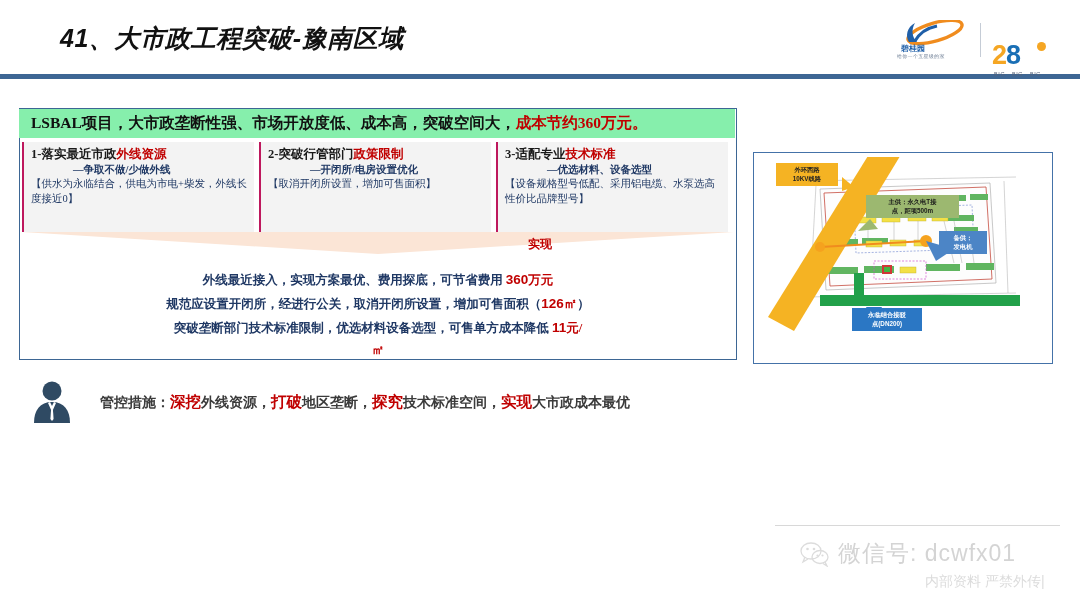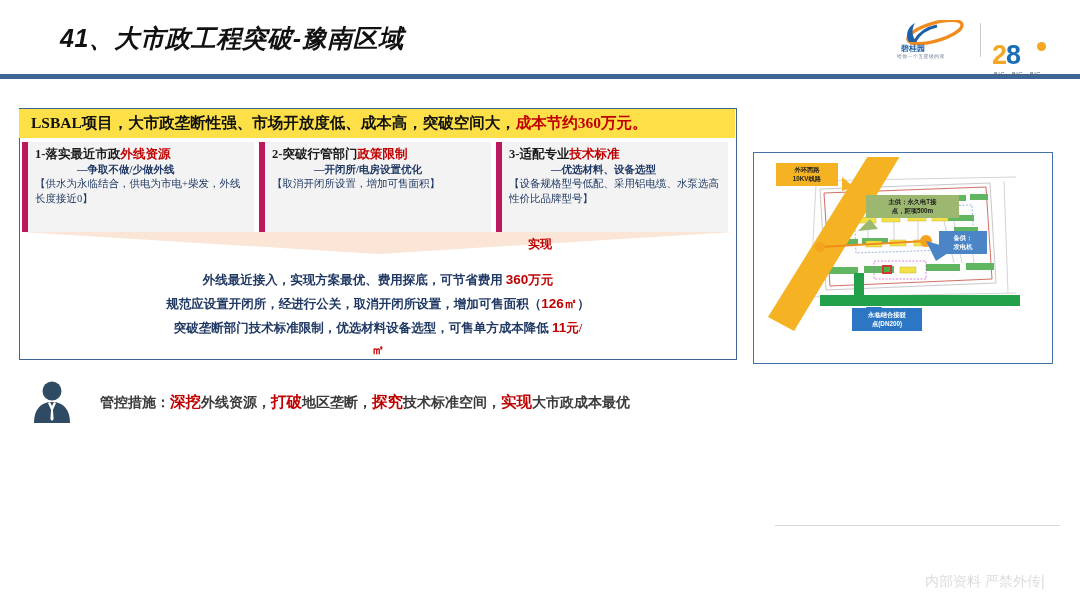--- a/index.html
+++ b/index.html
@@ -50,32 +50,32 @@
     font-family:"Liberation Sans",sans-serif;letter-spacing:.6px;white-space:nowrap;
   }
 
   
   .panel{
     position:absolute;left:19px;top:108px;width:718px;height:252px;
     border:1.5px solid #3d6694;background:#fff;box-sizing:border-box;
   }
   .banner{
     position:absolute;left:19px;top:109px;width:716px;height:29px;
-    background:#fde047;display:flex;align-items:center;
+    background:#86efac;display:flex;align-items:center;
     padding-left:12px;box-sizing:border-box;
     font-weight:bold;font-size:15.5px;color:#111;white-space:nowrap;
   }
   .banner .rednum{color:#c00000;}
 
   .cols{
     position:absolute;left:22px;top:142px;width:712px;height:90px;
     display:flex;gap:5px;
   }
   .col{
-    width:232px;background:#f3f3f3;border-left:6px solid #be185d;
+    width:232px;background:#f3f3f3;border-left:2px solid #be185d;
     box-sizing:border-box;padding:4px 6px 4px 7px;
   }
   .col .h{
     font-weight:bold;font-size:12.5px;color:#1a1a1a;line-height:1.3;
     white-space:nowrap;
   }
   .col .h .rd{color:#c00000;}
   .col .s{font-weight:bold;font-size:10.5px;color:#1f3864;line-height:1.45;margin-left:42px;}
   .col .b{font-size:10.5px;color:#1f3864;line-height:1.42;}
 
@@ -270,15 +270,28 @@
     <path d="M22 24 C10 24 4 32 4 45 L40 45 C40 32 34 24 22 24 Z" fill="#2f4a63"></path>
     <path d="M18 25 L22 34 L26 25 L24 24 L22 28 L20 24 Z" fill="#ffffff"></path>
     <path d="M21.2 30 L22.8 30 L23.6 41 L22 43 L20.4 41 Z" fill="#ffffff"></path>
   </svg>
 
   <div class="measure">
     <span>管控措施：</span><span class="rd">深挖</span><span>外线资源，</span><span class="rd">打破</span><span>地区垄断，</span><span class="rd">探究</span><span>技术标准空间，</span><span class="rd">实现</span><span>大市政成本最优</span>
   </div>
 
   <div class="watermark-line"></div>
+  <div class="wm">
+    <svg width="30" height="26" viewBox="0 0 30 26">
+      <ellipse cx="11" cy="10" rx="10" ry="8" fill="none" stroke="#dcdcdc" stroke-width="1.3"></ellipse>
+      <path d="M5 16 L3 21 L8 18" fill="none" stroke="#dcdcdc" stroke-width="1.3"></path>
+      <circle cx="7.5" cy="8" r="1.3" fill="#dcdcdc"></circle>
+      <circle cx="14" cy="8" r="1.3" fill="#dcdcdc"></circle>
+      <ellipse cx="20" cy="16" rx="8" ry="6.5" fill="none" stroke="#dcdcdc" stroke-width="1.3"></ellipse>
+      <path d="M25 21 L27 25 L23 22.5" fill="none" stroke="#dcdcdc" stroke-width="1.3"></path>
+      <circle cx="17.5" cy="14.5" r="1.1" fill="#dcdcdc"></circle>
+      <circle cx="22.5" cy="14.5" r="1.1" fill="#dcdcdc"></circle>
+    </svg>
+    <span class="txt">微信号: dcwfx01</span>
+  </div>
   <div class="wm-sub">内部资料 严禁外传|</div>
 
 </div>
 
 </body></html>

